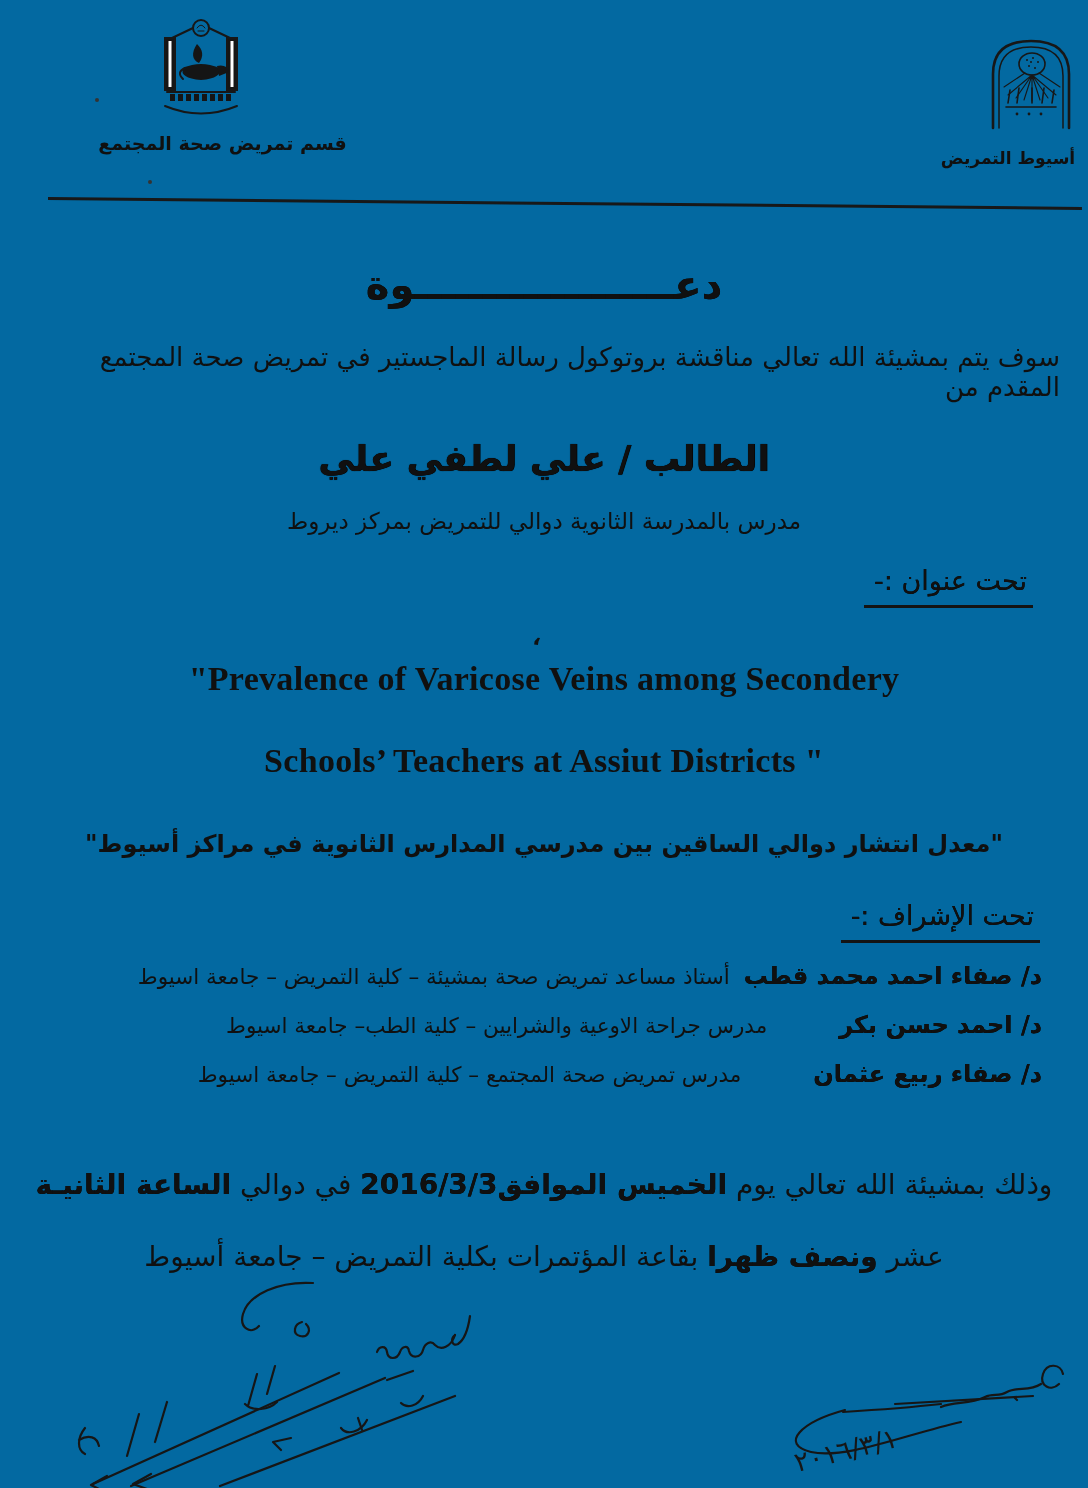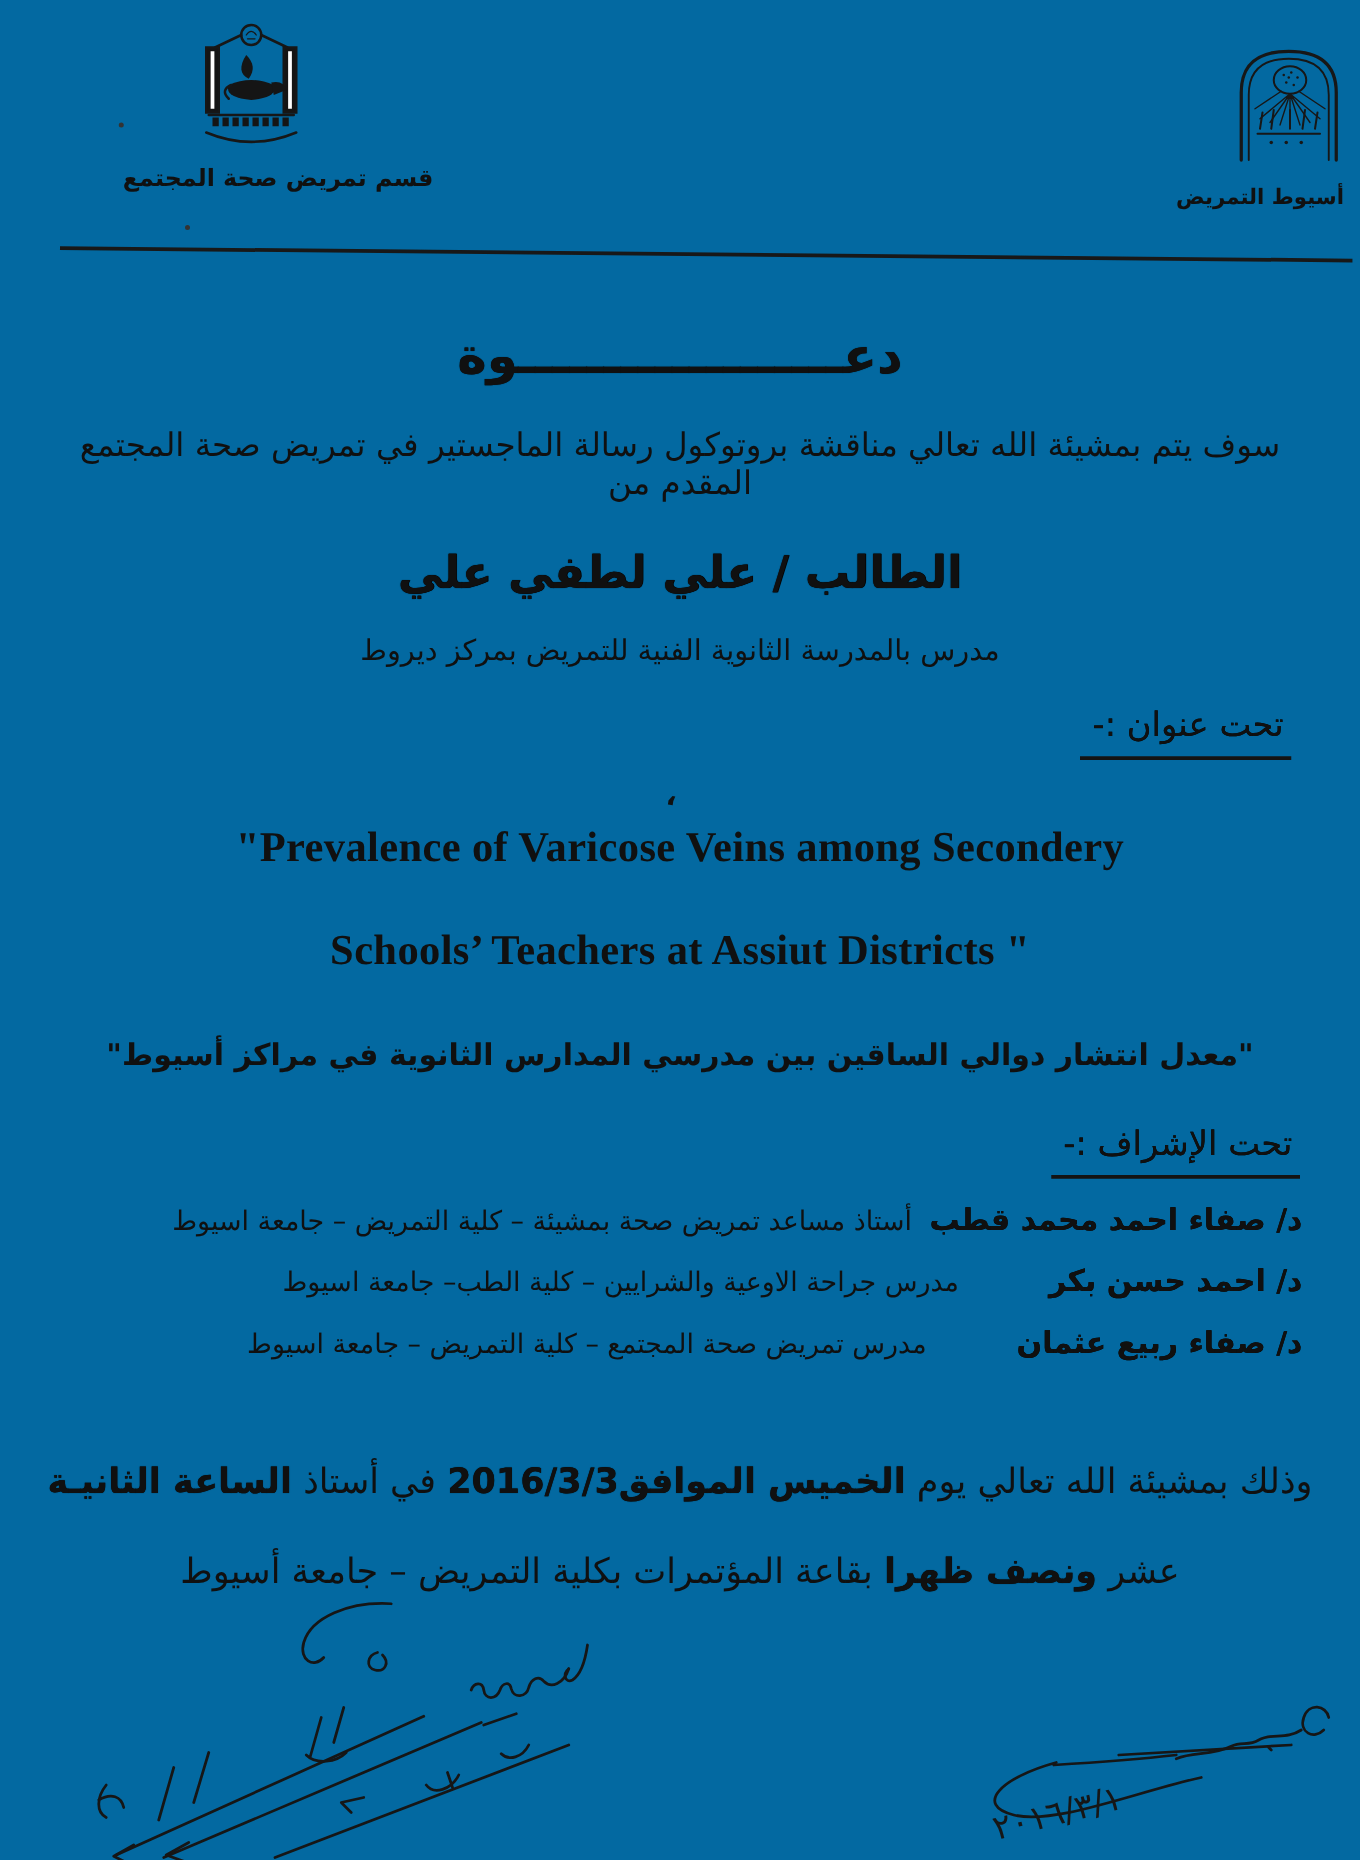--- a/index.html
+++ b/index.html
@@ -9,21 +9,21 @@
     font-family:"DejaVu Sans",sans-serif;
   }
   .abs{position:absolute;}
   
   .hdr-caption{font-weight:bold;font-size:19px;text-align:center;direction:rtl;}
   .rule{height:3px;background:#181818;transform:rotate(0.55deg);transform-origin:left center;}
   .speck{width:4px;height:4px;background:#333;border-radius:50%;}
   
   .deawa{width:100%;text-align:center;font-size:40px;font-weight:bold;direction:rtl;
          text-shadow:0 0 0.6px #000;}
-  .intro{left:28px;right:28px;direction:rtl;text-align:center;font-size:26px;}
+  .intro{left:28px;right:28px;direction:rtl;font-size:26px;}
   .student-name{width:100%;text-align:center;direction:rtl;font-size:36px;font-weight:bold;
                 text-shadow:0 0 0.8px #000,0.5px 0 #000;}
   .student-role{width:100%;text-align:center;direction:rtl;font-size:23px;}
   .section-h{direction:rtl;font-size:27px;font-weight:normal;
              border-bottom:3.5px solid #141414;padding:0 6px 9px 10px;
              text-shadow:0 0 0.5px #000;}
   .stray{font-size:22px;font-weight:bold;transform:rotate(8deg);}
   .en-title{width:100%;text-align:center;font-family:"Liberation Serif",serif;
             font-weight:bold;font-size:34px;letter-spacing:0.3px;}
   .ar-title{width:100%;text-align:center;direction:rtl;font-size:24px;font-weight:bold;}
@@ -106,21 +106,21 @@
   <div class="abs speck" style="left:95px;top:98px;"></div>
   <div class="abs speck" style="left:148px;top:180px;"></div>
 
   <div class="abs rule" style="left:48px;top:197px;width:1034px;"></div>
 
   <div class="abs deawa" style="top:262px;">دعـــــــــــــــــــوة</div>
 
   <div class="abs intro" style="top:342px;">سوف يتم بمشيئة الله تعالي مناقشة بروتوكول رسالة الماجستير في تمريض صحة المجتمع المقدم من</div>
 
   <div class="abs student-name" style="top:438px;">الطالب / علي لطفي علي</div>
-  <div class="abs student-role" style="top:508px;">مدرس بالمدرسة الثانوية الفنية للتمريض بمركز ديروط</div>
+  <div class="abs student-role" style="top:508px;">مدرس بالمدرسة الثانوية دوالي للتمريض بمركز ديروط</div>
 
   <div class="abs section-h" style="right:55px;top:565px;">تحت عنوان :-</div>
 
   <div class="abs stray" style="left:533px;top:625px;">،</div>
 
   <div class="abs en-title" style="top:660px;">"Prevalence of Varicose Veins among Secondery</div>
   <div class="abs en-title" style="top:742px;">Schools’ Teachers at Assiut Districts "</div>
   <div class="abs ar-title" style="top:830px;">"معدل انتشار دوالي الساقين بين مدرسي المدارس الثانوية في مراكز أسيوط"</div>
 
   <div class="abs section-h" style="right:48px;top:900px;">تحت الإشراف :-</div>
@@ -134,21 +134,21 @@
       <span class="sup-name">د/ احمد حسن بكر</span>
       <span class="sup-role">مدرس جراحة الاوعية والشرايين – كلية الطب– جامعة اسيوط</span>
     </div>
     <div class="sup-row wide-gap">
       <span class="sup-name">د/ صفاء ربيع عثمان</span>
       <span class="sup-role">مدرس تمريض صحة المجتمع – كلية التمريض – جامعة اسيوط</span>
     </div>
   </div>
 
   <div class="abs closing" style="top:1168px;">
-    <span>وذلك بمشيئة الله تعالي يوم </span><span class="b">الخميس الموافق</span><span class="b">2016/3/3</span><span> في أستاذ </span><span class="b">الساعة الثانيـة</span>
+    <span>وذلك بمشيئة الله تعالي يوم </span><span class="b">الخميس الموافق</span><span class="b">2016/3/3</span><span> في دوالي </span><span class="b">الساعة الثانيـة</span>
   </div>
   <div class="abs closing" style="top:1240px;">
     <span>عشر </span><span class="b">ونصف ظهرا</span><span> بقاعة المؤتمرات بكلية التمريض – جامعة أسيوط</span>
   </div>
 
   <svg class="abs" style="left:55px;top:1278px;" width="430" height="210" viewBox="0 0 430 210" aria-hidden="true">
     <g class="sig-stroke">
       <path d="M258,5 C224,3 194,16 188,36 C184,50 196,57 204,48"></path>
       <path d="M247,44 c-8,2 -10,12 -2,14 c8,2 12,-6 6,-12"></path>
       <path d="M415,38 c-2,14 -6,24 -12,28 c-6,3 -8,-5 -3,-9"></path>

